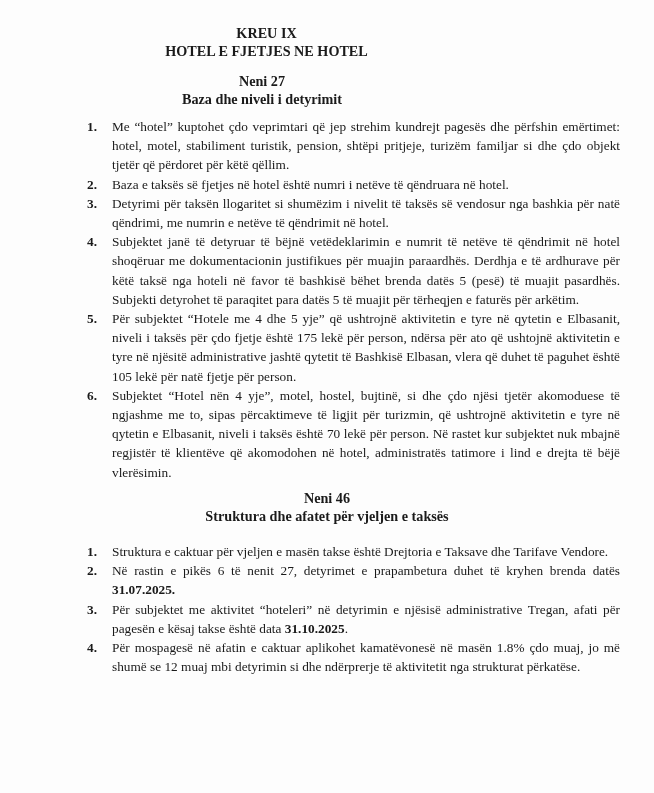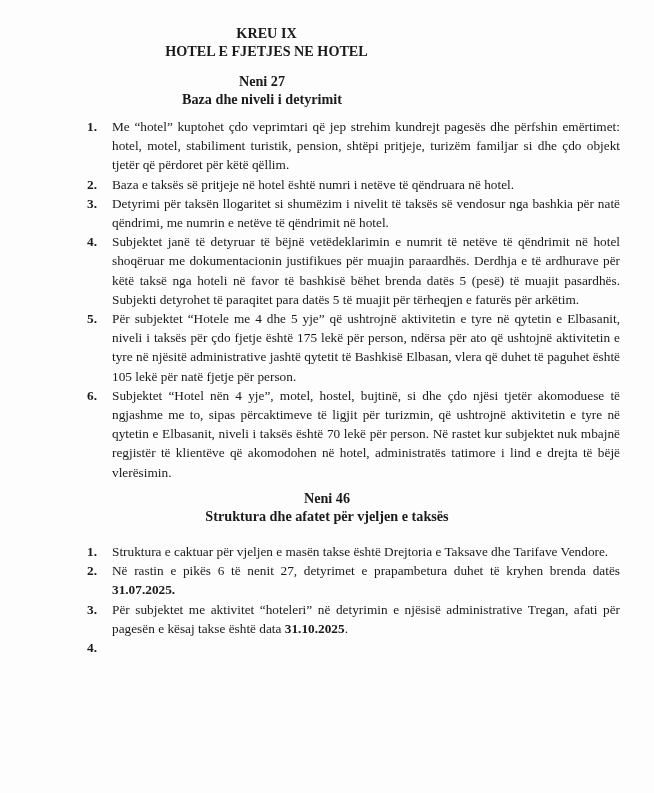--- a/index.html
+++ b/index.html
@@ -29,32 +29,32 @@
     <span class="subtitle">HOTEL E FJETJES NE HOTEL</span>
   </div>
 
   <div id="art27-head" class="center">
     <span class="subtitle">Neni 27</span>
     <span class="subtitle">Baza dhe niveli i detyrimit</span>
   </div>
 
   <ol id="art27-list" class="items">
     <li><span class="num">1.</span><span>Me “hotel” kuptohet çdo veprimtari që jep strehim kundrejt pagesës dhe përfshin emërtimet: hotel, motel, stabiliment turistik, pension, shtëpi pritjeje, turizëm familjar si dhe çdo objekt tjetër që përdoret për këtë qëllim.</span></li>
-    <li><span class="num">2.</span><span>Baza e taksës së pritjeje në hotel është numri i netëve të qëndruara në hotel.</span></li>
+    <li><span class="num">2.</span><span>Baza e taksës së fjetjes në hotel është numri i netëve të qëndruara në hotel.</span></li>
     <li><span class="num">3.</span><span>Detyrimi për taksën llogaritet si shumëzim i nivelit të taksës së vendosur nga bashkia për natë qëndrimi, me numrin e netëve të qëndrimit në hotel.</span></li>
     <li><span class="num">4.</span><span>Subjektet janë të detyruar të bëjnë vetëdeklarimin e numrit të netëve të qëndrimit në hotel shoqëruar me dokumentacionin justifikues për muajin paraardhës. Derdhja e të ardhurave për këtë taksë nga hoteli në favor të bashkisë bëhet brenda datës 5 (pesë) të muajit pasardhës. Subjekti detyrohet të paraqitet para datës 5 të muajit për tërheqjen e faturës për arkëtim.</span></li>
     <li><span class="num">5.</span><span>Për subjektet “Hotele me 4 dhe 5 yje” që ushtrojnë aktivitetin e tyre në qytetin e Elbasanit, niveli i taksës për çdo fjetje është 175 lekë për person, ndërsa për ato që ushtojnë aktivitetin e tyre në njësitë administrative jashtë qytetit të Bashkisë Elbasan, vlera që duhet të paguhet është 105 lekë për natë fjetje për person.</span></li>
     <li><span class="num">6.</span><span>Subjektet “Hotel nën 4 yje”, motel, hostel, bujtinë, si dhe çdo njësi tjetër akomoduese të ngjashme me to, sipas përcaktimeve të ligjit për turizmin, që ushtrojnë aktivitetin e tyre në qytetin e Elbasanit, niveli i taksës është 70 lekë për person. Në rastet kur subjektet nuk mbajnë regjistër të klientëve që akomodohen në hotel, administratës tatimore i lind e drejta të bëjë vlerësimin.</span></li>
   </ol>
 
   <div id="art28-head" class="center">
     <span class="subtitle">Neni 46</span>
     <span class="subtitle">Struktura dhe afatet për vjeljen e taksës</span>
   </div>
 
   <ol id="art28-list" class="items">
     <li><span class="num">1.</span><span>Struktura e caktuar për vjeljen e masën takse është Drejtoria e Taksave dhe Tarifave Vendore.</span></li>
     <li><span class="num">2.</span><span>Në rastin e pikës 6 të nenit 27, detyrimet e prapambetura duhet të kryhen brenda datës </span><b class="date">31.07.2025</b><b class="date">.</b></li>
     <li><span class="num">3.</span><span>Për subjektet me aktivitet “hoteleri” në detyrimin e njësisë administrative Tregan, afati për pagesën e kësaj takse është data </span><b class="date">31.10.2025</b><span>.</span></li>
-    <li><span class="num">4.</span></li>
+    <li><span class="num">4.</span><span>Për mospagesë në afatin e caktuar aplikohet kamatëvonesë në masën 1.8% çdo muaj, jo më shumë se 12 muaj mbi detyrimin si dhe ndërprerje të aktivitetit nga strukturat përkatëse.</span></li>
   </ol>
 
 </div>
 
 </body></html>

